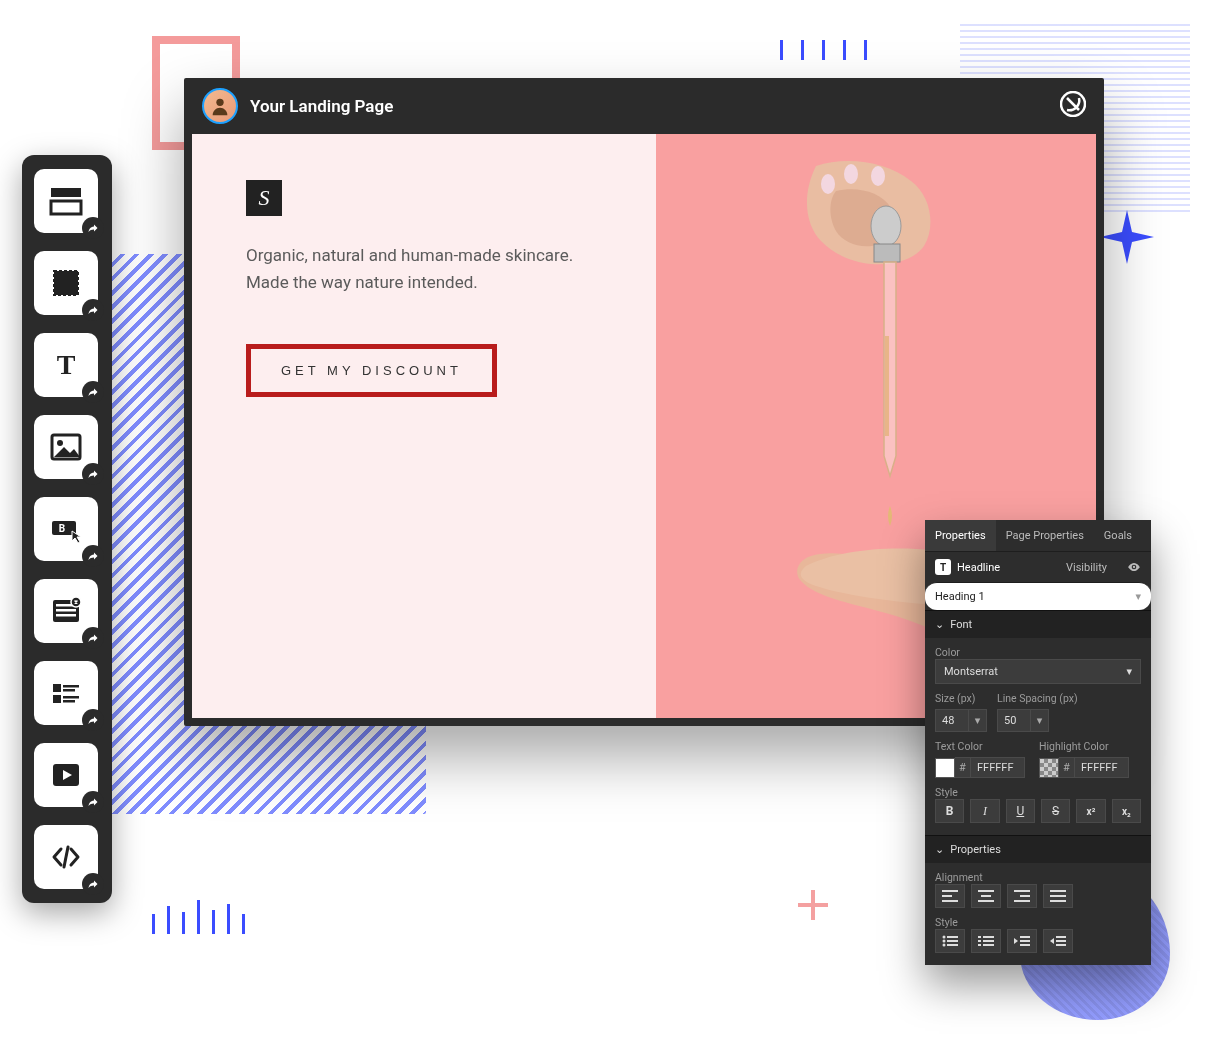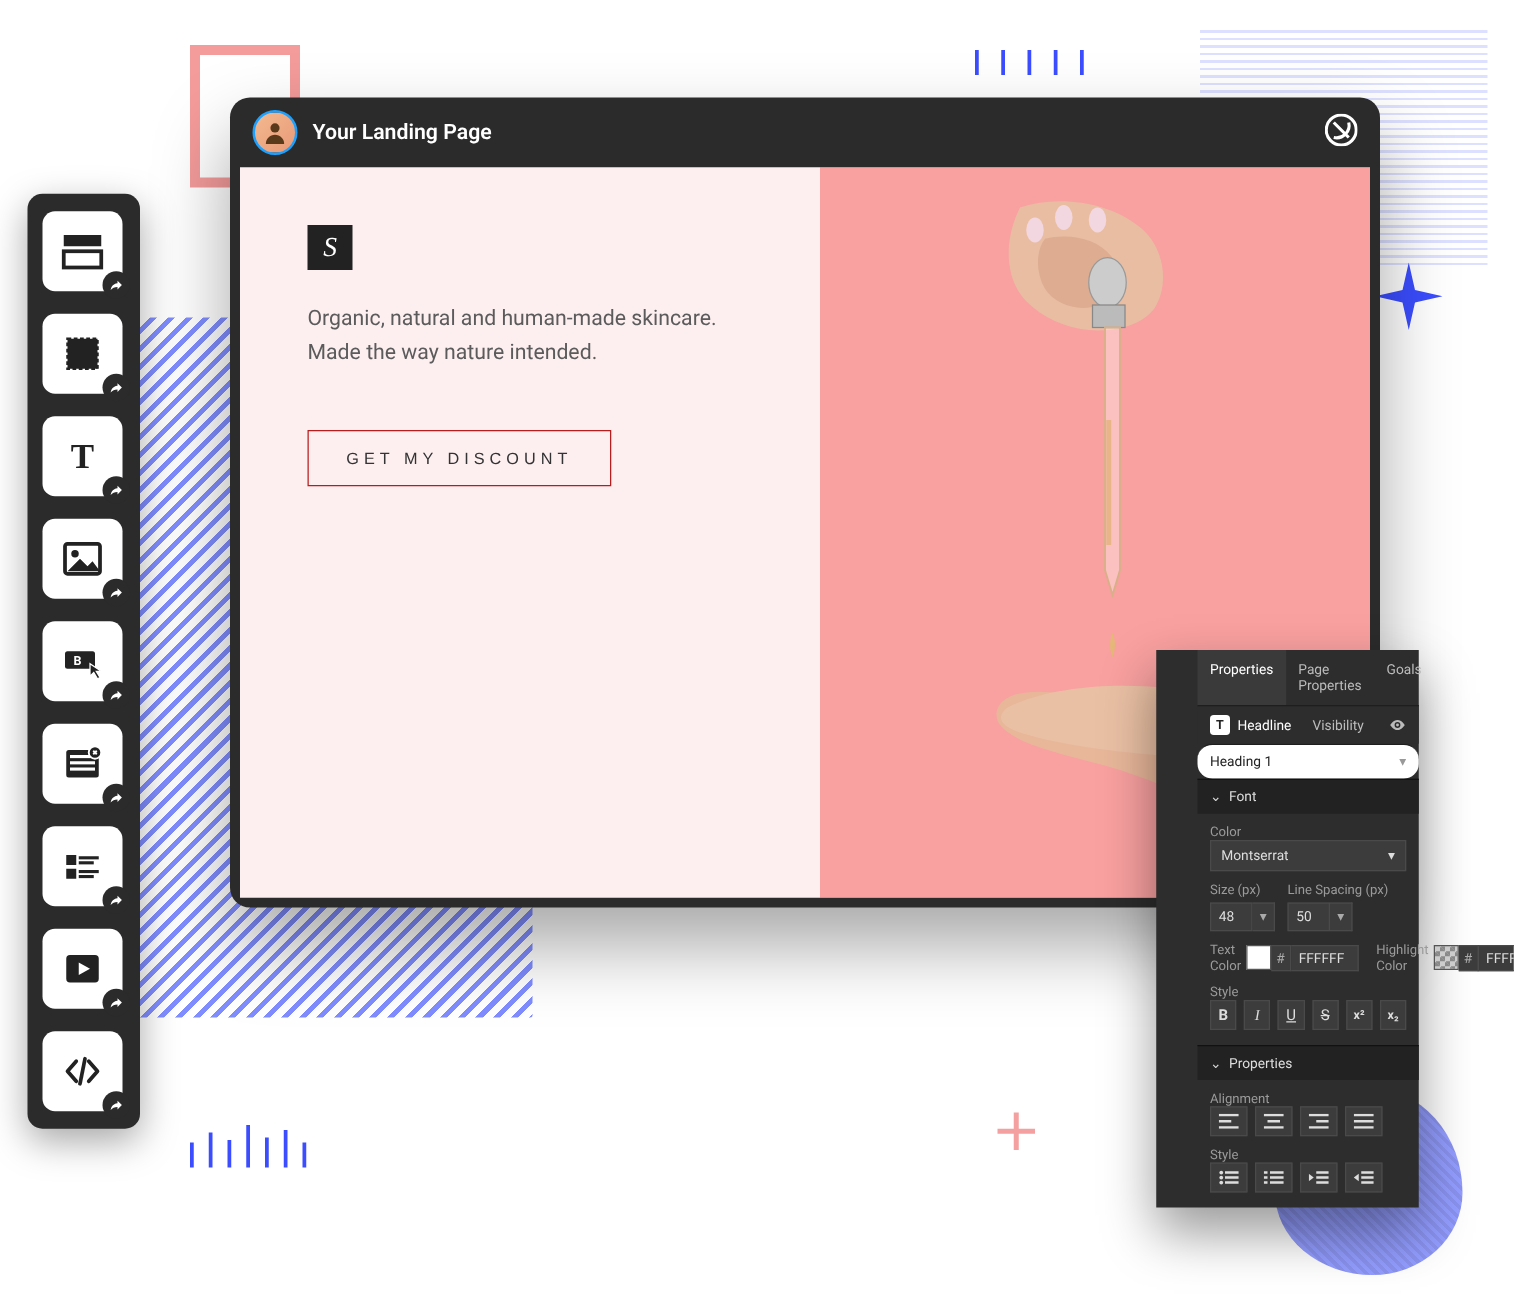--- a/index.html
+++ b/index.html
@@ -96,21 +96,21 @@
     background:#2b2b2b; display:flex; align-items:center; justify-content:center;
   }
   .tool .badge svg { width:12px; height:12px; fill:#fff; }
   .tool svg { width:36px; height:36px; }
 
   
   .editor {
     position:absolute; top:78px; left:184px;
     width: 920px; height: 648px;
     background:#2b2b2b;
-    border-radius: 16px;
+    border-radius: 2px;
     z-index: 4;
     box-shadow: 0 30px 60px rgba(0,0,0,0.35);
     display:flex; flex-direction:column;
   }
   .editor-header {
     height: 56px;
     display:flex; align-items:center; justify-content:space-between;
     padding: 0 18px;
     color:#fff; font-weight:600; font-size:17px;
   }
@@ -154,45 +154,44 @@
     display:inline-block; width:4px; height:58px; background:#3b4dff;
     vertical-align:middle; margin-left:4px;
   }
   .subcopy {
     margin-top: 26px;
     font-size: 17px; color:#5b5b5b; line-height:1.6;
     max-width: 360px;
   }
   .cta {
     margin-top: 48px;
-    border:1px solid #b91c1c; background:transparent;
+    border:5px solid #b91c1c; background:transparent;
     padding: 14px 30px;
     font-size: 13px; letter-spacing: 4px;
     color:#333; cursor:pointer;
     align-self:flex-start;
   }
   .canvas-right {
     width: 440px;
     background:#f9a0a0;
     position:relative; overflow:hidden;
   }
   .hand-img {
     position:absolute; inset:0;
     display:flex; align-items:center; justify-content:center;
   }
 
   
   .panel {
     position:absolute; top: 520px; left: 925px;
-    width: 210px;
+    width: 226px;
     background:#2d2d2d; color:#bcbcbc;
     font-size:11px;
     z-index:6;
     box-shadow: 0 20px 40px rgba(0,0,0,0.4);
-    padding-left: 33px;
   }
   .panel-tabs { display:flex; }
   .panel-tab {
     padding: 9px 10px; font-size:11px; cursor:pointer; color:#bbb;
   }
   .panel-tab.active { background:#3a3a3a; color:#fff; }
   .panel-row {
     display:flex; align-items:center; justify-content:space-between;
     padding: 7px 10px; border-top:1px solid #1e1e1e;
     background:#2d2d2d;
@@ -217,21 +216,21 @@
   .numbox { display:flex; }
   .numbox .val {
     background:#3c3c3c; border:1px solid #4a4a4a; color:#ddd;
     width:34px; padding:4px 6px; text-align:left;
   }
   .numbox .stepper {
     width:18px; background:#3c3c3c; border:1px solid #4a4a4a; border-left:none;
     display:flex; align-items:center; justify-content:center; color:#aaa; cursor:pointer;
   }
   .color-row { display:flex; gap:14px; }
-  .color-col { display:flex; flex-direction:row; gap:4px; }
+  .color-col { display:flex; flex-direction:column; gap:4px; }
   .swatch-row { display:flex; align-items:center; }
   .swatch { width:20px; height:20px; border:1px solid #555; }
   .swatch.white { background:#fff; }
   .swatch.checker {
     background:
       linear-gradient(45deg,#888 25%,transparent 25%,transparent 75%,#888 75%),
       linear-gradient(45deg,#888 25%,#ccc 25%,#ccc 75%,#888 75%);
     background-size:8px 8px; background-position:0 0,4px 4px;
   }
   .hash { background:#3c3c3c; border:1px solid #4a4a4a; border-left:none; color:#aaa; width:16px; text-align:center; padding:3px 0; }

